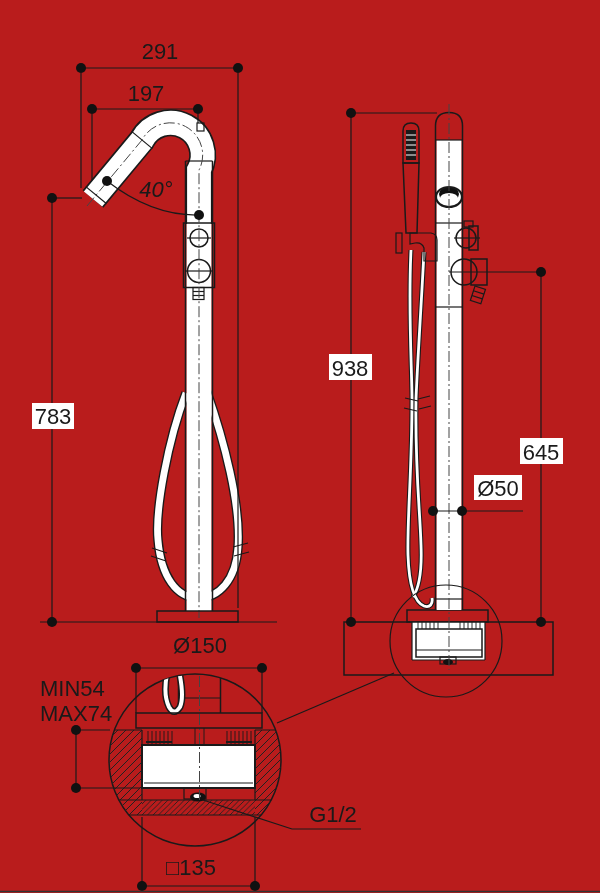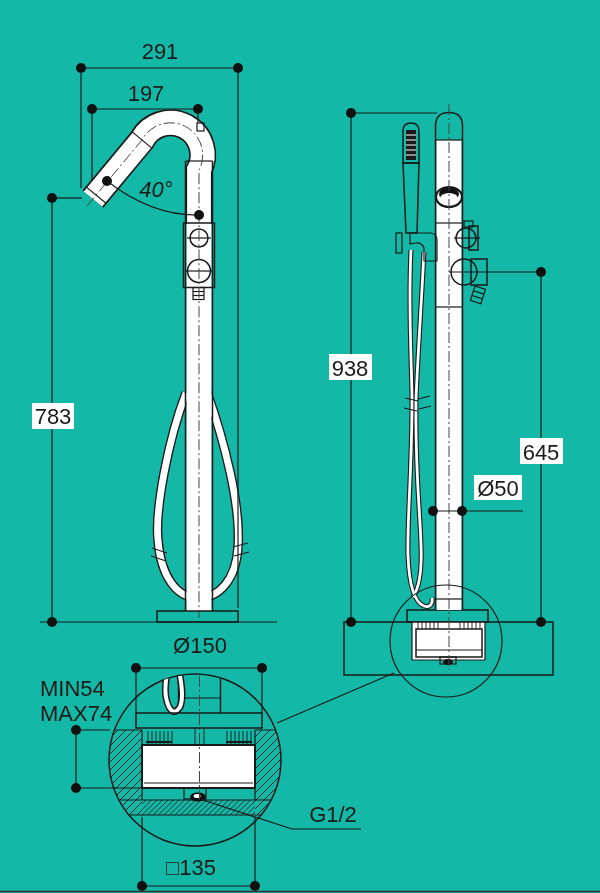--- a/index.html
+++ b/index.html
@@ -1,16 +1,16 @@
 <!DOCTYPE html>
 <html><head>
 <meta charset="utf-8">
 <style>
   html,body{margin:0;padding:0;background:#fff;}
-  #stage{position:relative;width:600px;height:893px;background:#14b8a6;overflow:hidden;
+  #stage{position:relative;width:600px;height:893px;background:#b91c1c;overflow:hidden;
          font-family:"Liberation Sans", sans-serif;}
   svg{display:block}
   text{fill:#1a1a1a;font-family:"Liberation Sans", sans-serif;font-size:22px;}
   .dim-label{font-size:22px;}
   .ital{font-style:italic;}
   .thin{stroke:#1a1a1a;stroke-width:1.2;fill:none;}
   .med{stroke:#1a1a1a;stroke-width:1.5;fill:none;}
   .thick{stroke:#1a1a1a;stroke-width:2.2;fill:none;}
   .dash{stroke:#444;stroke-width:1;fill:none;stroke-dasharray:11 3 2 3;}
   .dot{fill:#111;}

